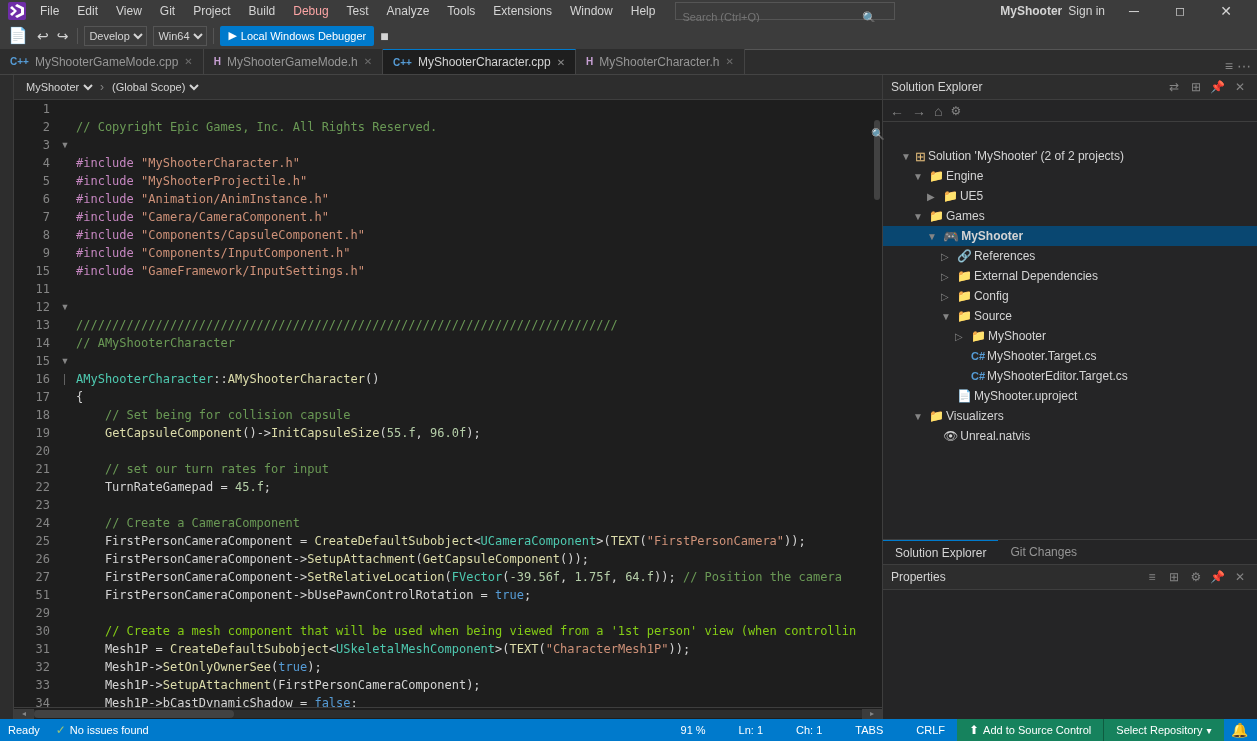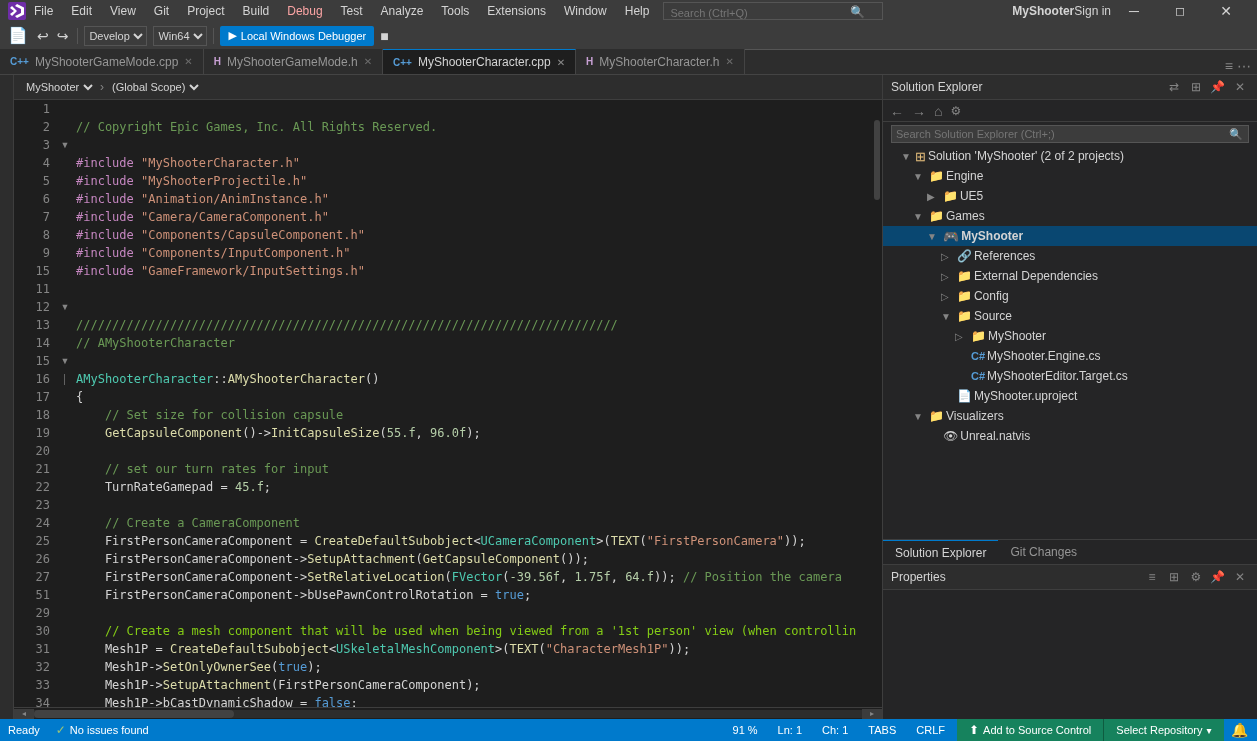--- a/index.html
+++ b/index.html
@@ -1,21 +1,21 @@
 <!DOCTYPE html>
 <html><head>
   <meta charset="utf-8">
   <style>
     * { margin: 0; padding: 0; box-sizing: border-box; }
     body { font-family: 'Segoe UI', sans-serif; font-size: 12px; background: #1e1e1e; color: #d4d4d4; width: 1257px; height: 741px; overflow: hidden; display: flex; flex-direction: column; }
   </style>
 </head>
 <body>
 
-<div style="height:22px; background:#3c3c3c; display:flex; align-items:center; padding:0 8px; gap:0; flex-shrink:0;">
+<div style="height:22px; background:#3c3c3c; display:flex; align-items:center; padding:0 8px; gap:6px; flex-shrink:0;">
   <div style="width:18px;height:18px;background:#6f2da8;border-radius:2px;display:flex;align-items:center;justify-content:center;">
     <svg width="14" height="14" viewBox="0 0 14 14">
         <path d="M2 2 L7 7 L2 12 L0 10 L4 7 L0 4Z" fill="white"></path>
         <path d="M7 0 L14 3.5 L14 10.5 L7 14 L5 12 L11 9 L11 5 L5 2Z" fill="white"></path>
       </svg>
   </div>
   <div style="display:flex; gap:2px;">
     <span style="padding:2px 8px;font-size:12px;color:#d4d4d4;cursor:pointer;">File</span>
     <span style="padding:2px 8px;font-size:12px;color:#d4d4d4;cursor:pointer;">Edit</span>
     <span style="padding:2px 8px;font-size:12px;color:#d4d4d4;cursor:pointer;">View</span>
@@ -23,21 +23,21 @@
     <span style="padding:2px 8px;font-size:12px;color:#d4d4d4;cursor:pointer;">Project</span>
     <span style="padding:2px 8px;font-size:12px;color:#d4d4d4;cursor:pointer;">Build</span>
     <span style="padding:2px 8px;font-size:12px;color:#fca5a5;cursor:pointer;">Debug</span>
     <span style="padding:2px 8px;font-size:12px;color:#d4d4d4;cursor:pointer;">Test</span>
     <span style="padding:2px 8px;font-size:12px;color:#d4d4d4;cursor:pointer;">Analyze</span>
     <span style="padding:2px 8px;font-size:12px;color:#d4d4d4;cursor:pointer;">Tools</span>
     <span style="padding:2px 8px;font-size:12px;color:#d4d4d4;cursor:pointer;">Extensions</span>
     <span style="padding:2px 8px;font-size:12px;color:#d4d4d4;cursor:pointer;">Window</span>
     <span style="padding:2px 8px;font-size:12px;color:#d4d4d4;cursor:pointer;">Help</span>
   </div>
-  <div style="display:flex;align-items:flex-end;background:#3c3c3c;border:1px solid #555;padding:0 6px;width:220px;height:18px;margin-left:6px;">
+  <div style="display:flex;align-items:flex-start;background:#3c3c3c;border:1px solid #555;padding:8px 6px;width:220px;height:18px;margin-left:6px;">
     <input type="text" style="background: transparent; border: none; color: rgb(212, 212, 212); font-size: 11px; outline: none; width: 180px;" placeholder="Search (Ctrl+Q)">
     <span style="color:#858585;font-size:12px;">🔍</span>
   </div>
   <div style="margin-left:auto;color:#d4d4d4;font-size:12px;font-weight:bold;">MyShooter</div>
   <span style="color:#d4d4d4;font-size:12px;cursor:pointer;">Sign in</span>
   <div style="display:flex;gap:0;">
     <span style="width:46px;height:22px;display:flex;align-items:center;justify-content:center;cursor:pointer;color:#d4d4d4;font-size:14px;">─</span>
     <span style="width:46px;height:22px;display:flex;align-items:center;justify-content:center;cursor:pointer;color:#d4d4d4;font-size:12px;">◻</span>
     <span style="width:46px;height:22px;display:flex;align-items:center;justify-content:center;cursor:pointer;color:#d4d4d4;font-size:14px;">✕</span>
   </div>
@@ -179,21 +179,21 @@
 <span><span style="color:#c586c0;">#include</span> <span style="color:#ce9178;">"Components/CapsuleComponent.h"</span></span>
 <span><span style="color:#c586c0;">#include</span> <span style="color:#ce9178;">"Components/InputComponent.h"</span></span>
 <span><span style="color:#c586c0;">#include</span> <span style="color:#ce9178;">"GameFramework/InputSettings.h"</span></span>
 <span> </span>
 <span> </span>
 <span><span style="color:#6a9955;">///////////////////////////////////////////////////////////////////////////</span></span>
 <span><span style="color:#6a9955;">// AMyShooterCharacter</span></span>
 <span> </span>
 <span><span style="color:#4ec9b0;">AMyShooterCharacter</span>::<span style="color:#dcdcaa;">AMyShooterCharacter</span>()</span>
 <span>{</span>
-<span>    <span style="color:#6a9955;">// Set size for collision capsule</span></span>
+<span>    <span style="color:#6a9955;">// Set being for collision capsule</span></span>
 <span>    <span style="color:#dcdcaa;">GetCapsuleComponent</span>()-&gt;<span style="color:#dcdcaa;">InitCapsuleSize</span>(<span style="color:#b5cea8;">55.f</span>, <span style="color:#b5cea8;">96.0f</span>);</span>
 <span> </span>
 <span>    <span style="color:#6a9955;">// set our turn rates for input</span></span>
 <span>    TurnRateGamepad = <span style="color:#b5cea8;">45.f</span>;</span>
 <span> </span>
 <span>    <span style="color:#6a9955;">// Create a CameraComponent</span></span>
 <span>    FirstPersonCameraComponent = <span style="color:#dcdcaa;">CreateDefaultSubobject</span>&lt;<span style="color:#4ec9b0;">UCameraComponent</span>&gt;(<span style="color:#dcdcaa;">TEXT</span>(<span style="color:#ce9178;">"FirstPersonCamera"</span>));</span>
 <span>    FirstPersonCameraComponent-&gt;<span style="color:#dcdcaa;">SetupAttachment</span>(<span style="color:#dcdcaa;">GetCapsuleComponent</span>());</span>
 <span>    FirstPersonCameraComponent-&gt;<span style="color:#dcdcaa;">SetRelativeLocation</span>(<span style="color:#4ec9b0;">FVector</span>(<span style="color:#b5cea8;">-39.56f</span>, <span style="color:#b5cea8;">1.75f</span>, <span style="color:#b5cea8;">64.f</span>)); <span style="color:#6a9955;">// Position the camera</span></span>
 <span>    FirstPersonCameraComponent-&gt;bUsePawnControlRotation = <span style="color:#569cd6;">true</span>;</span>
@@ -237,21 +237,20 @@
     </div>
 
     <div style="height:22px;background:#252526;display:flex;align-items:center;padding:0 4px;gap:2px;flex-shrink:0;border-bottom:1px solid #3e3e3e;">
       <span style="color:#858585;cursor:pointer;font-size:14px;padding:0 3px;">←</span>
       <span style="color:#858585;cursor:pointer;font-size:14px;padding:0 3px;">→</span>
       <span style="color:#858585;cursor:pointer;font-size:14px;padding:0 3px;">⌂</span>
       <span style="color:#858585;cursor:pointer;font-size:12px;padding:0 3px;">⚙</span>
     </div>
 
     <div style="height:24px;background:#252526;padding:2px 8px;display:flex;align-items:center;flex-shrink:0;">
-      <input type="text" style="width: 100%; background: rgb(60, 60, 60); border: 1px solid rgb(85, 85, 85); color: rgb(212, 212, 212); font-size: 11px; height: 18px; padding: 0px 4px; outline: none;" placeholder="Search Solution Explorer (Ctrl+;)">
       <span style="color:#858585;font-size:11px;margin-left:-20px;">🔍</span>
     </div>
 
     <div style="flex:1;overflow-y:auto;font-size:12px;">
 
       <div style="display:flex;align-items:center;gap:2px;padding:2px 4px;cursor:pointer;height:20px;">
         <span style="width:10px;"></span>
         <span style="width:14px;color:#858585;font-size:10px;text-align:center;">▼</span>
         <span style="color:#e8c07d;font-size:13px;">⊞</span>
         <span style="font-size:12px;">Solution 'MyShooter' (2 of 2 projects)</span>
@@ -317,21 +316,21 @@
         <span style="width:66px;"></span>
         <span style="width:14px;color:#858585;font-size:10px;">▷</span>
         <span style="color:#e8c07d;">📁</span>
         <span>MyShooter</span>
       </div>
 
       <div style="display:flex;align-items:center;gap:2px;padding:2px 4px;cursor:pointer;height:20px;">
         <span style="width:66px;"></span>
         <span style="width:14px;"></span>
         <span style="color:#569cd6;font-size:11px;font-weight:bold;">C#</span>
-        <span>MyShooter.Engine.cs</span>
+        <span>MyShooter.Target.cs</span>
       </div>
 
       <div style="display:flex;align-items:center;gap:2px;padding:2px 4px;cursor:pointer;height:20px;">
         <span style="width:66px;"></span>
         <span style="width:14px;"></span>
         <span style="color:#569cd6;font-size:11px;font-weight:bold;">C#</span>
         <span>MyShooterEditor.Target.cs</span>
       </div>
 
       <div style="display:flex;align-items:center;gap:2px;padding:2px 4px;cursor:pointer;height:20px;">
@@ -383,21 +382,21 @@
 
 <div style="height:22px;background:#007acc;display:flex;align-items:center;padding:0;gap:0;flex-shrink:0;color:white;font-size:11px;">
   <div style="display:flex;align-items:center;gap:4px;padding:12px 8px;cursor:pointer;height:22px;">
     <span>Ready</span>
   </div>
   <div style="display:flex;align-items:center;gap:4px;padding:0 8px;cursor:pointer;height:22px;">
     <span style="color:#98c379;font-size:12px;">✓</span>
     <span>No issues found</span>
   </div>
   <div style="flex:1;"></div>
-  <div style="display:flex;align-items:center;gap:12px;padding:0 8px;">
+  <div style="display:flex;align-items:center;gap:25px;padding:0 8px;">
     <span style="cursor:pointer;padding:0 4px;">91 %</span>
     <span style="cursor:pointer;padding:0 4px;">Ln: 1</span>
     <span style="cursor:pointer;padding:0 4px;">Ch: 1</span>
     <span style="cursor:pointer;padding:0 4px;">TABS</span>
     <span style="cursor:pointer;padding:0 4px;">CRLF</span>
   </div>
   <div style="background:#16825d;padding:0 12px;height:22px;display:flex;align-items:center;gap:4px;cursor:pointer;">
     <span style="font-size:12px;">⬆</span>
     <span>Add to Source Control</span>
   </div>

